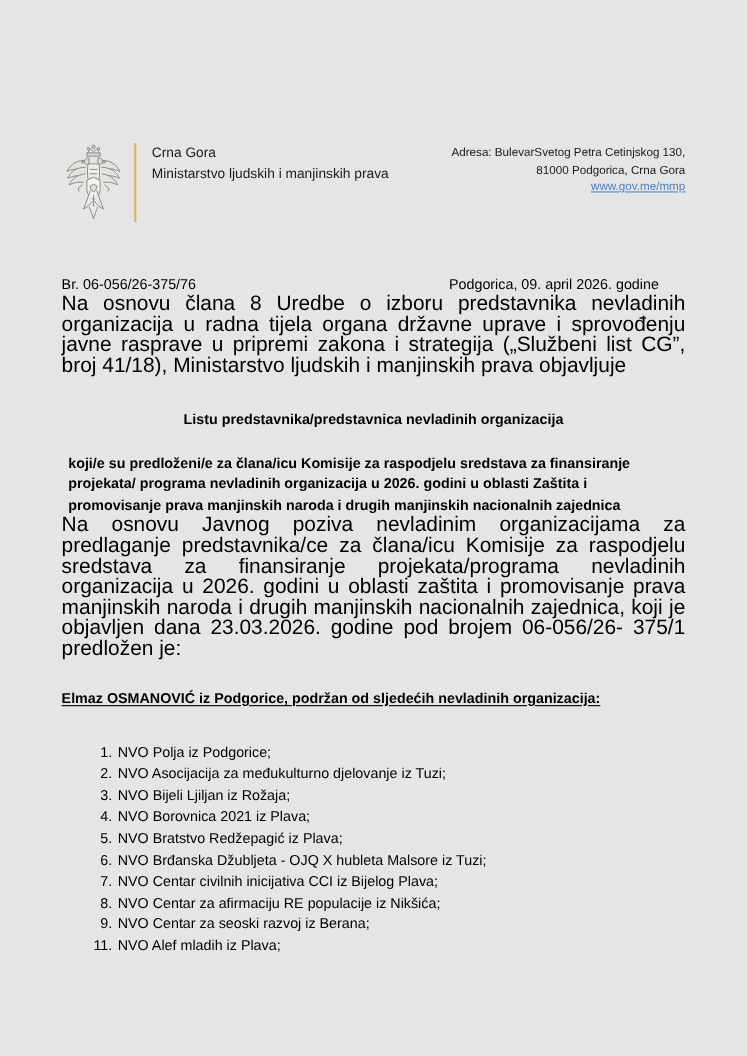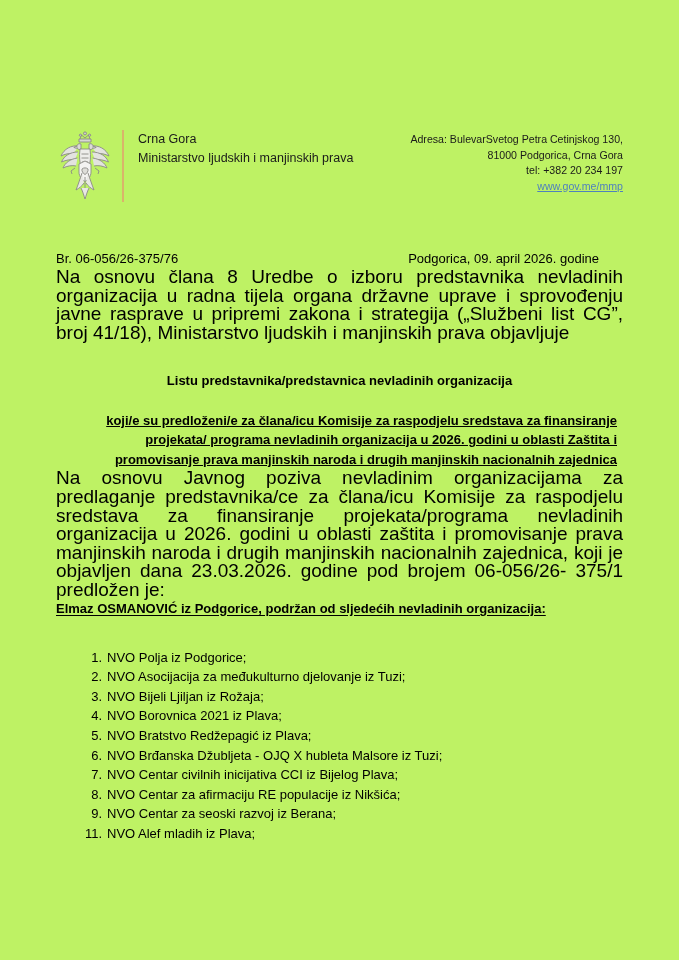--- a/index.html
+++ b/index.html
@@ -15,21 +15,21 @@
     color: #000000;
     -webkit-font-smoothing: antialiased;
   }
 
   .page {
     position: relative;
     width: 679px;
     height: 960px;
     box-sizing: border-box;
     padding: 0 56px;
-    background: #bef264;
+    background: #e5e5e5;
     overflow: hidden;
   }
 
   
   .letterhead {
     display: flex;
     align-items: flex-start;
     justify-content: space-between;
     padding-top: 128px;
   }
@@ -103,30 +103,30 @@
   
   .title-main {
     margin-top: 30px;
     text-align: center;
     font-size: 13px;
     font-weight: bold;
     line-height: 18.6px;
   }
   .title-sub {
     margin-top: 20px;
-    text-align: right;
+    text-align: left;
     font-size: 13px;
     font-weight: bold;
     line-height: 19.5px;
     padding: 0 6px;
-    text-decoration: underline;
   }
 
   
   .candidate {
+    margin-top: 26px;
     font-size: 13px;
     font-weight: bold;
     line-height: 18px;
     text-decoration: underline;
     text-underline-offset: 2px;
   }
 
   
   ol.org-list {
     margin: 30px 0 0 0;
@@ -199,21 +199,20 @@
 
       <div class="brand-text">
         <div>Crna Gora</div>
         <div>Ministarstvo ljudskih i manjinskih prava</div>
       </div>
     </div>
 
     <div class="address">
       <div>Adresa: BulevarSvetog Petra Cetinjskog 130,</div>
       <div>81000 Podgorica, Crna Gora</div>
-      <div>tel: +382 20 234 197</div>
       <div class="url" style="color: rgb(79, 129, 189);">www.gov.me/mmp</div>
     </div>
   </div>
 
   <div class="refrow">
     <div>Br. 06-056/26-375/76</div>
     <div class="date">Podgorica, 09. april 2026. godine</div>
   </div>
 
   <p class="body para-intro">Na osnovu člana 8 Uredbe o izboru predstavnika nevladinih organizacija u radna tijela organa državne uprave i sprovođenju javne rasprave u pripremi zakona i strategija („Službeni list CG”, broj 41/18), Ministarstvo ljudskih i manjinskih prava objavljuje</p>

